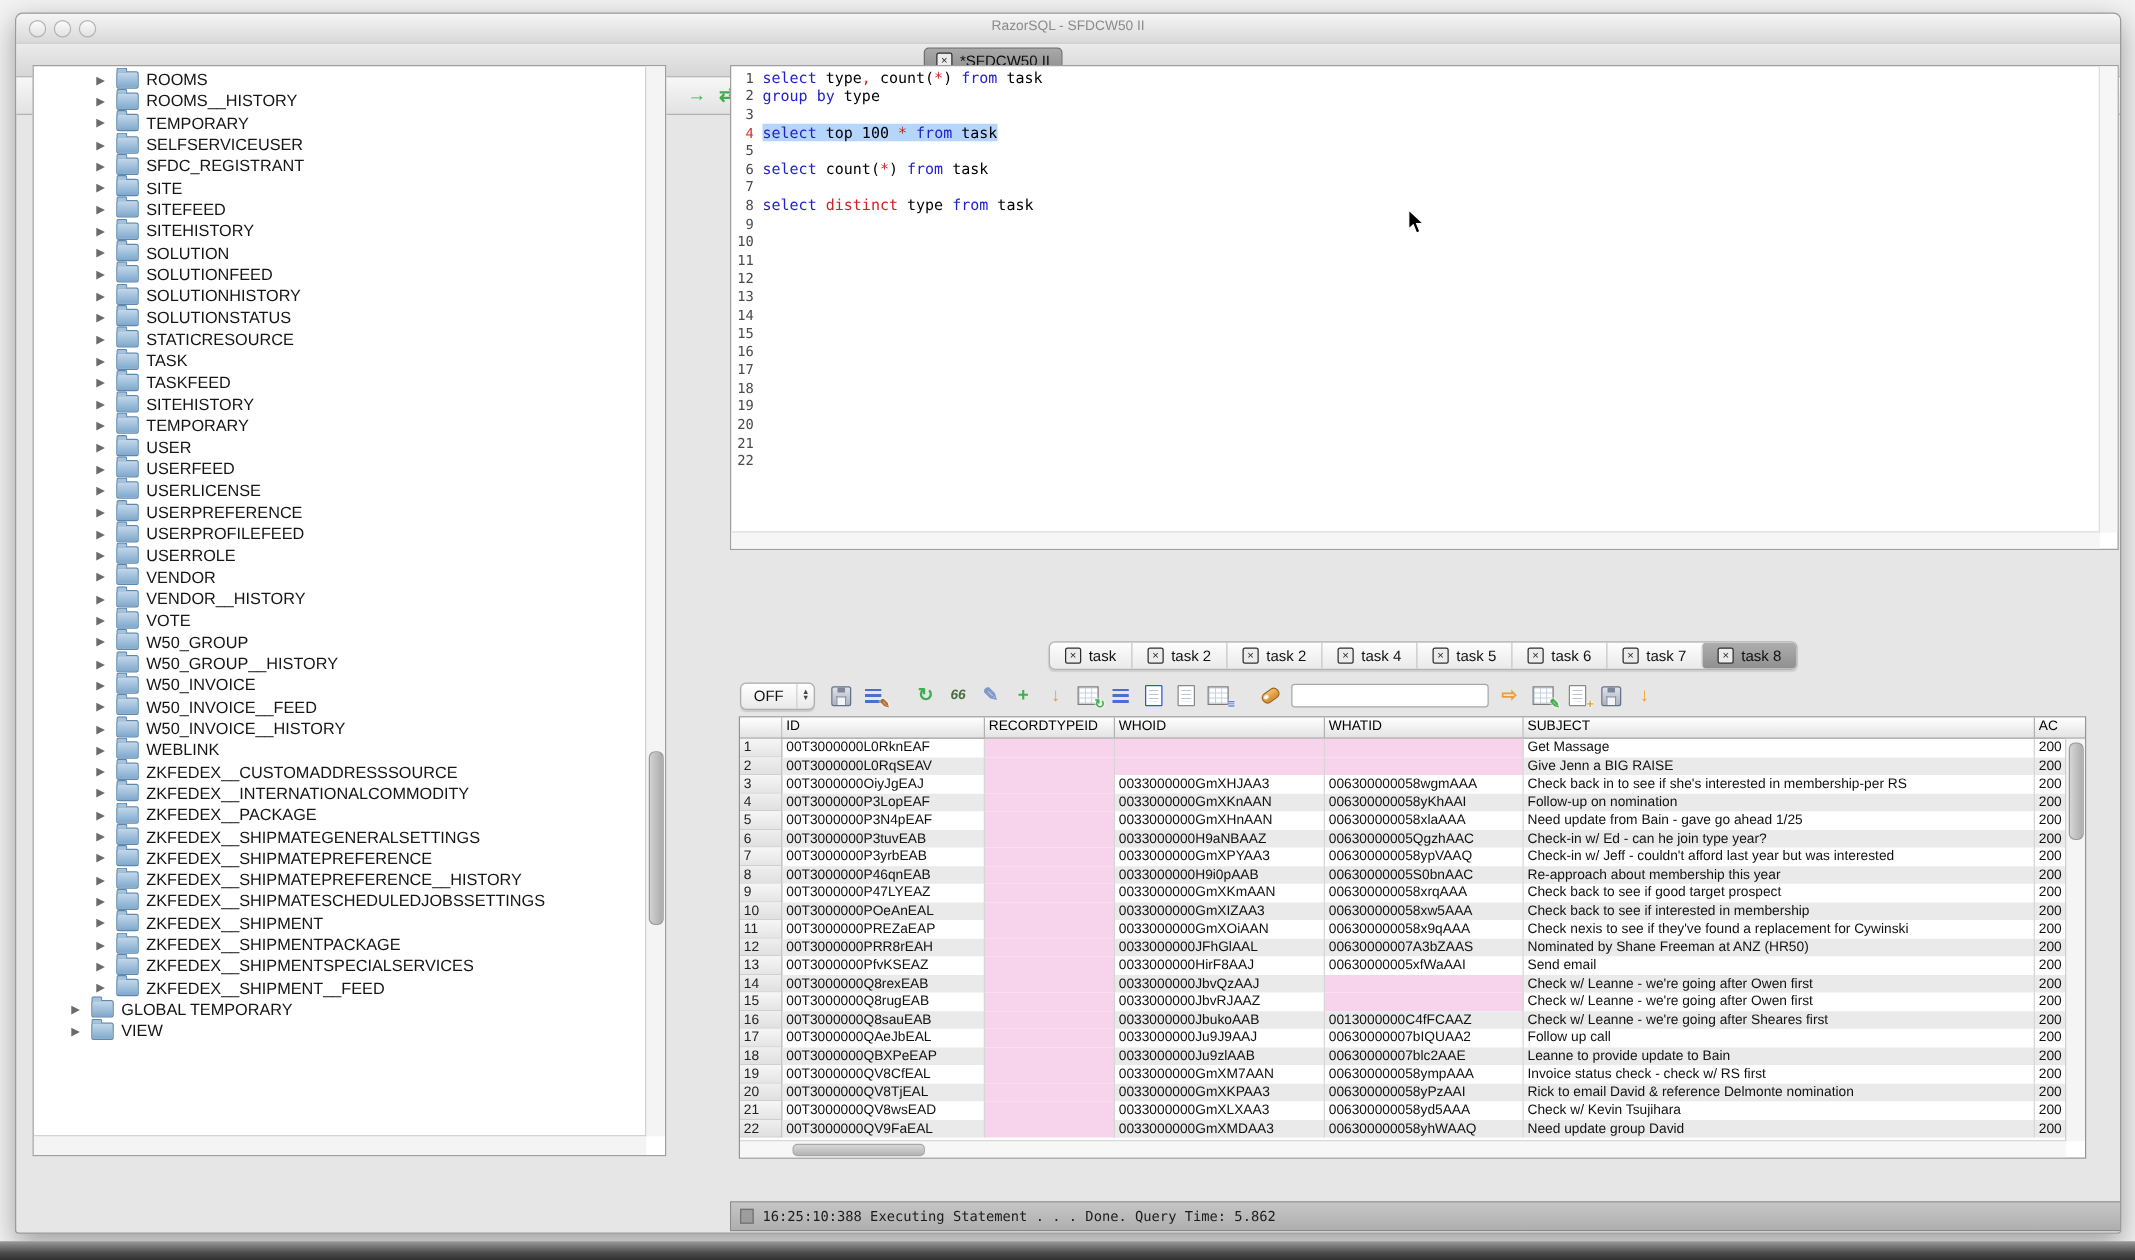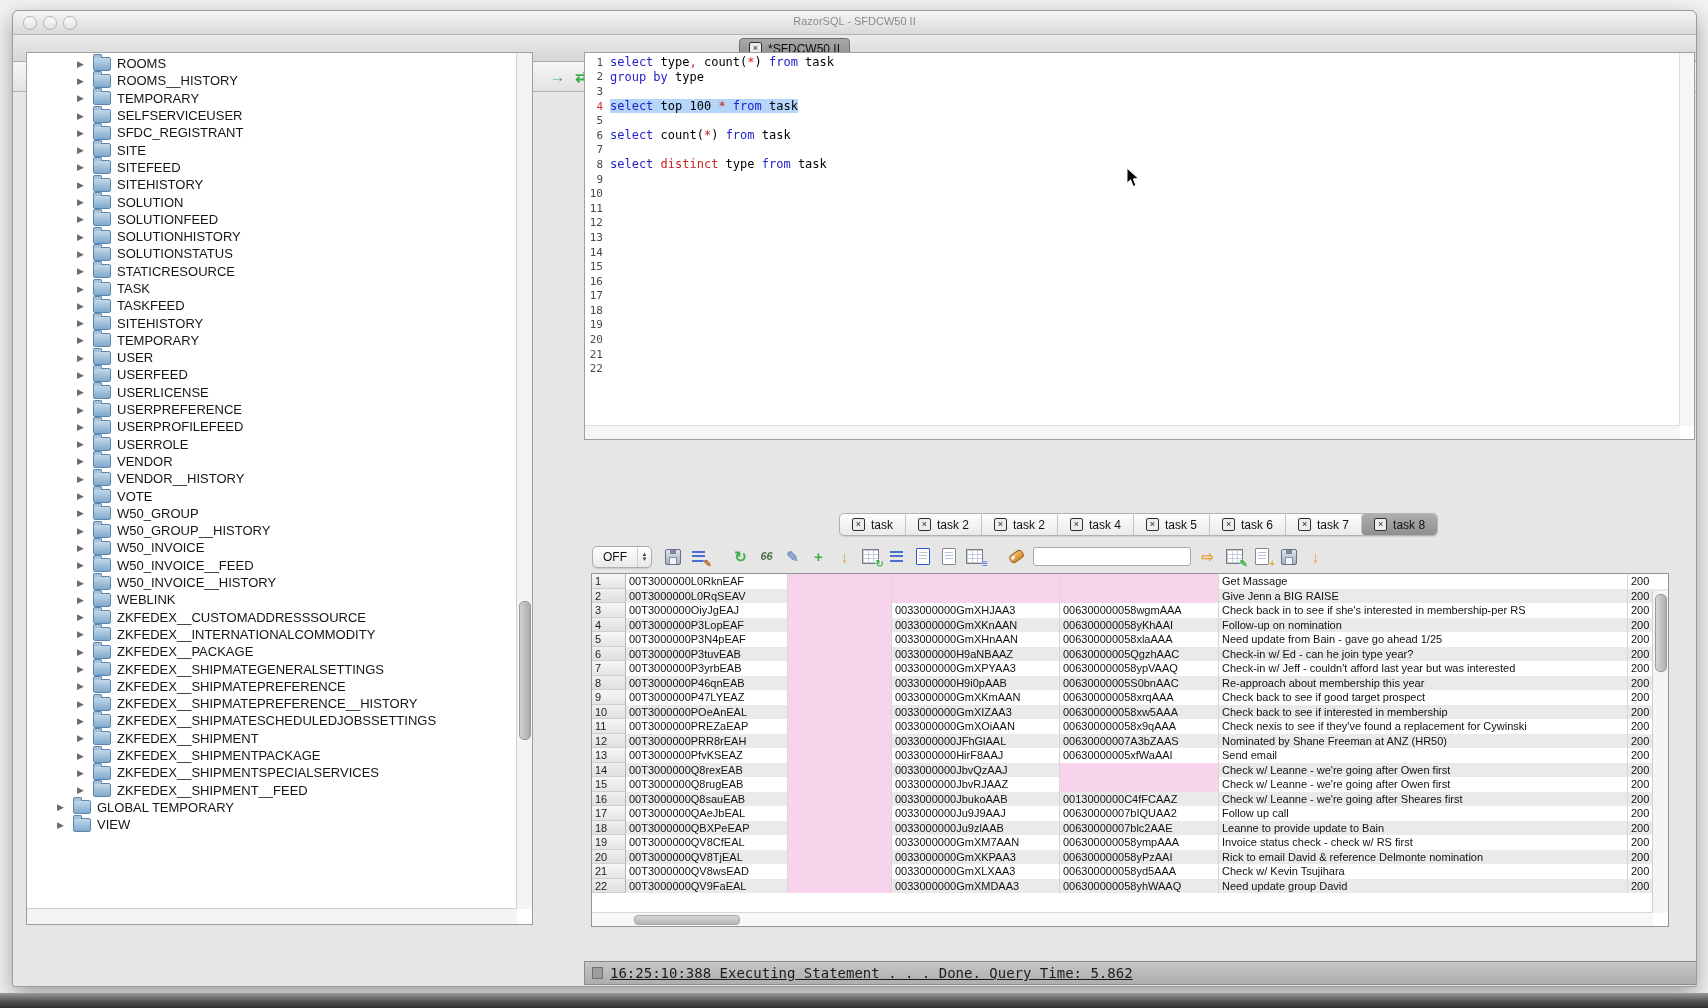--- a/index.html
+++ b/index.html
@@ -78,21 +78,21 @@
   .tc{box-sizing:border-box;border-right:1px solid #d6d6d6;font-size:11px;color:#111;line-height:14px;padding:0 3px;overflow:hidden;white-space:nowrap;flex:0 0 auto;}
   .rn{background:linear-gradient(180deg,#f6f6f6,#e5e5e5);border-right:1px solid #b5b5b5;border-bottom:1px solid #cfcfcf;color:#222;}
   .tr.even .tc{background:#eaeaea;} .tr.even .rn{background:linear-gradient(180deg,#efefef,#e0e0e0);}
   .tc.nullc{background:#f8d3ec !important;}
   .c0{width:34px;} .c1{width:162px;} .c2{width:104px;} .c3{width:168px;} .c4{width:159px;} .c5{width:409px;} .c6{width:60px;border-right:none;}
   #grid-vscroll{position:absolute;right:0;top:17px;bottom:13px;width:15px;background:#f5f5f5;border-left:1px solid #cfcfcf;}
   #grid-vthumb{position:absolute;left:2px;top:3px;width:10px;height:76px;border-radius:5px;background:linear-gradient(90deg,#d6d6d6,#aeaeae);border:1px solid #9a9a9a;}
   #grid-hscroll{position:absolute;left:0;right:15px;bottom:0;height:13px;background:#f7f7f7;border-top:1px solid #d8d8d8;}
   #grid-hthumb{position:absolute;left:42px;top:2px;width:104px;height:8px;border-radius:4px;background:linear-gradient(180deg,#d8d8d8,#b4b4b4);border:1px solid #a6a6a6;}
   
-  #bstatus{position:absolute;left:571px;top:950px;width:1109px;height:22px;background:linear-gradient(180deg,#c6c6c6,#aeaeae);border:1px solid #8b8b8b;display:flex;align-items:center;gap:7px;padding-left:7px;font-family:"DejaVu Sans Mono",monospace;font-size:14px;color:#1c1c1c;text-decoration:underline;}
+  #bstatus{position:absolute;left:571px;top:950px;width:1109px;height:22px;background:linear-gradient(180deg,#c6c6c6,#aeaeae);border:1px solid #8b8b8b;display:flex;align-items:center;gap:7px;padding-left:7px;font-family:"DejaVu Sans Mono",monospace;font-size:11px;color:#1c1c1c;}
   #bstatus .sq{width:9px;height:10px;background:#9d9d9d;border:1px solid #6f6f6f;}
   #cursor{position:absolute;left:1126px;top:167px;}
 </style>
 </head>
 <body>
 
 <div id="page">
   <div id="win">
 
     <div id="titlebar">
@@ -660,20 +660,29 @@
           <span class="ic">
             <span class="k-floppy"></span>
           </span>
           <span class="ic">
             <span class="g" style="color: rgb(232, 160, 58);">↓</span>
           </span>
         </span>
     </div>
 
     <div id="gridbox">
+      <div id="ghead">
+          <div class="hc c0"></div>
+          <div class="hc c1">ID</div>
+          <div class="hc c2">RECORDTYPEID</div>
+          <div class="hc c3">WHOID</div>
+          <div class="hc c4">WHATID</div>
+          <div class="hc c5">SUBJECT</div>
+          <div class="hc c6">AC</div>
+        </div>
       <div id="gbody">
           <div class="tr">
             <div class="tc rn c0">1</div>
             <div class="tc c1">00T3000000L0RknEAF</div>
             <div class="tc c2 nullc"></div>
             <div class="tc c3 nullc"></div>
             <div class="tc c4 nullc"></div>
             <div class="tc c5">Get Massage</div>
             <div class="tc c6">200</div>
           </div>

